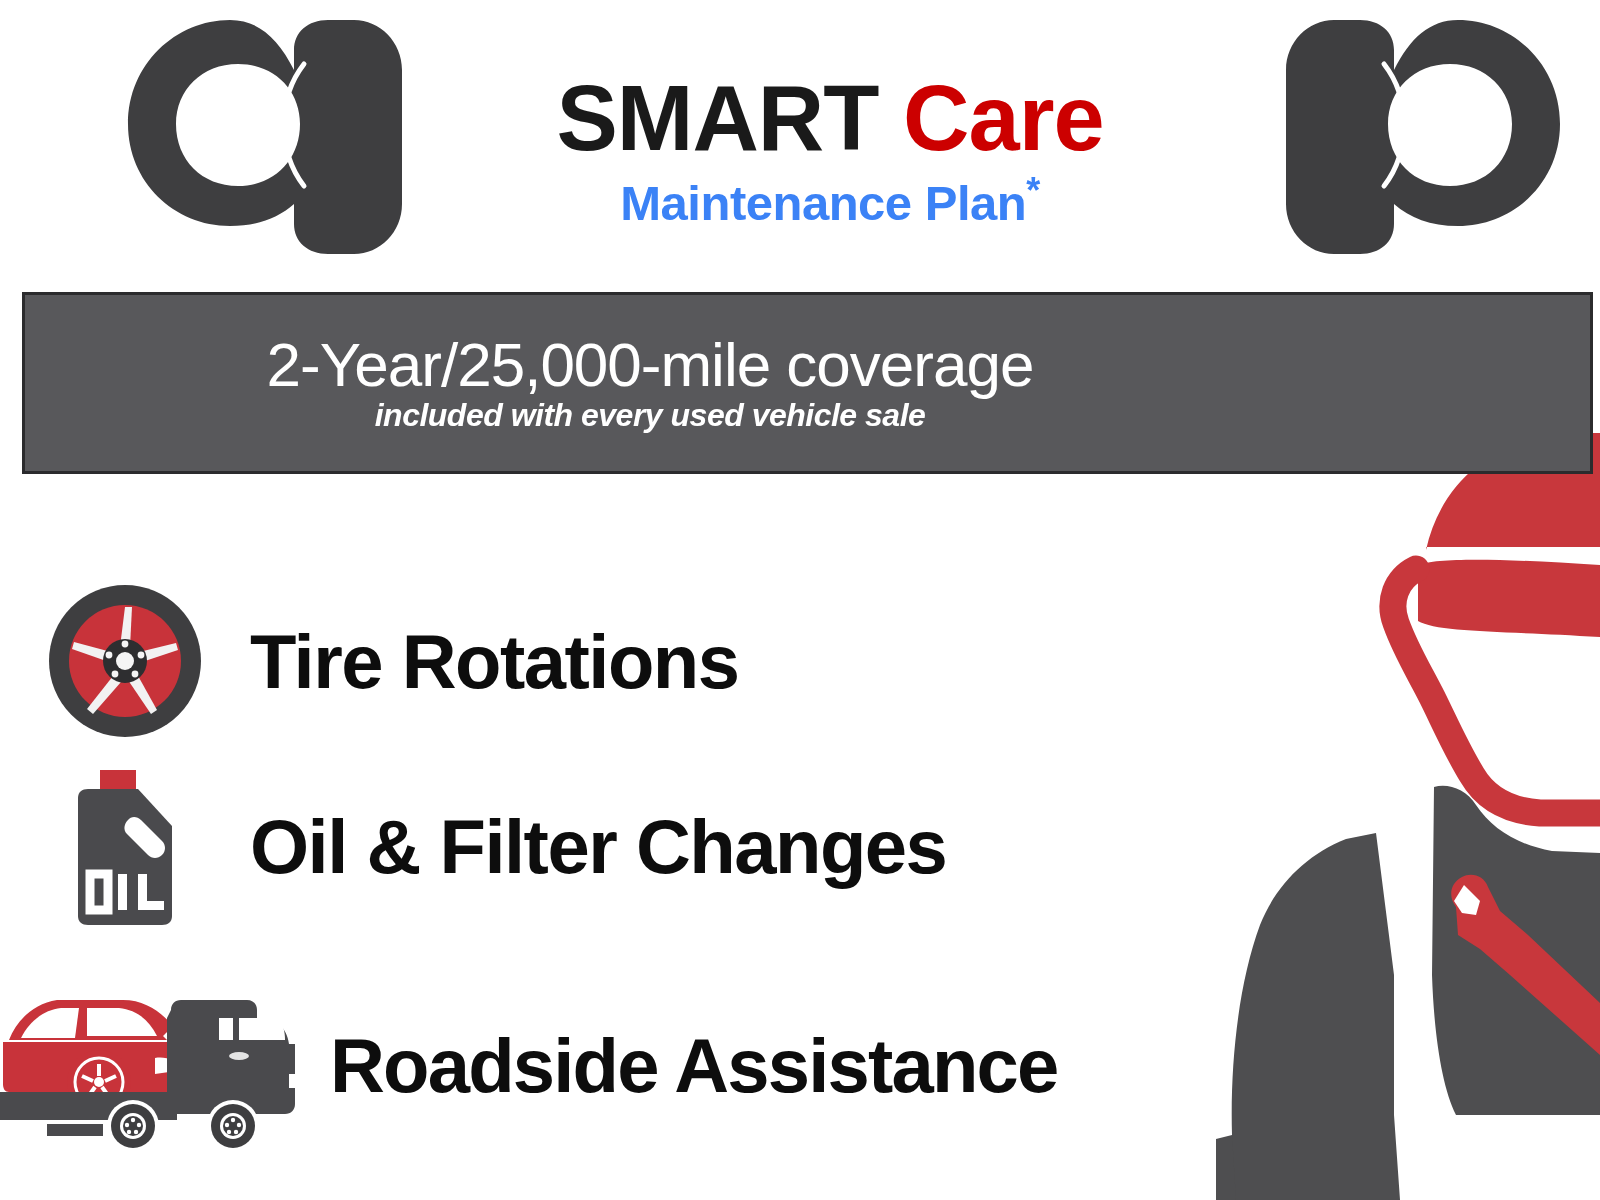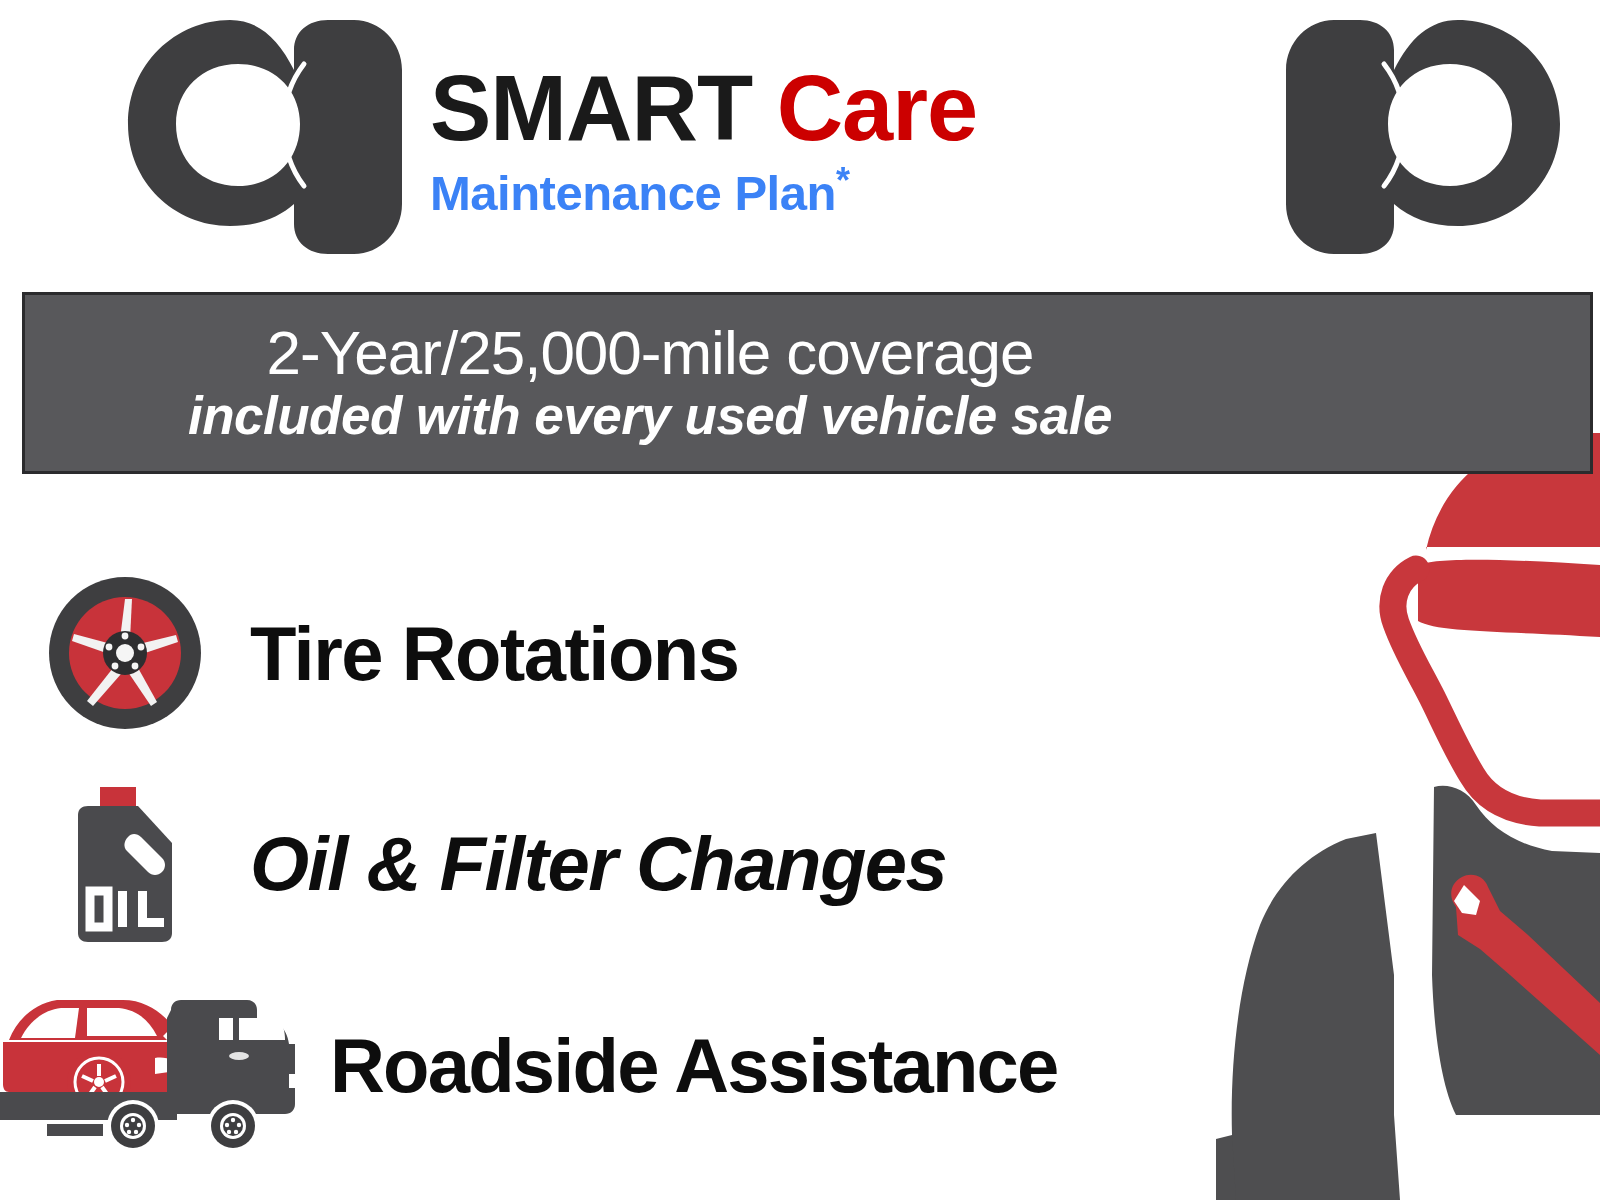--- a/index.html
+++ b/index.html
@@ -31,23 +31,23 @@
     top: 12px;
     width: 330px;
     height: 250px;
   }
   .wrench.left  { left: 118px; }
   .wrench.right { left: 1240px; }
 
   .logo-text {
     position: absolute;
     left: 430px;
-    top: 62px;
+    top: 72px;
     width: 800px;
-    text-align: left;
+    text-align: center;
   }
   .logo-title {
     font-size: 92px;
     font-weight: bold;
     letter-spacing: -1px;
     line-height: 1.0;
     white-space: nowrap;
   }
   .logo-title .word-smart {
     color: #1a1a1a;
@@ -94,21 +94,21 @@
   .banner-line1 {
     color: #ffffff;
     font-size: 62px;
     font-weight: normal;
     letter-spacing: -1px;
     white-space: nowrap;
     line-height: 1.05;
   }
   .banner-line2 {
     color: #ffffff;
-    font-size: 53px;
+    font-size: 32px;
     font-weight: bold;
     font-style: italic;
     letter-spacing: -0.5px;
     white-space: nowrap;
   }
 
   
   .features {
     position: absolute;
     left: 0;
@@ -116,22 +116,22 @@
     width: 1180px;
     height: 640px;
   }
   .feature {
     position: absolute;
     width: 1180px;
     height: 190px;
     display: flex;
     align-items: center;
   }
-  .feature-1 { top: 10px; }
-  .feature-2 { top: 220px; font-style: italic; }
+  .feature-1 { top: 18px; }
+  .feature-2 { top: 203px; }
   .feature-3 { top: 422px; }
 
   .feature-icon {
     flex: 0 0 auto;
     display: flex;
     align-items: center;
     justify-content: center;
   }
   .icon-wheel  { width: 250px; height: 180px; }
   .icon-oil    { width: 250px; height: 180px; }

